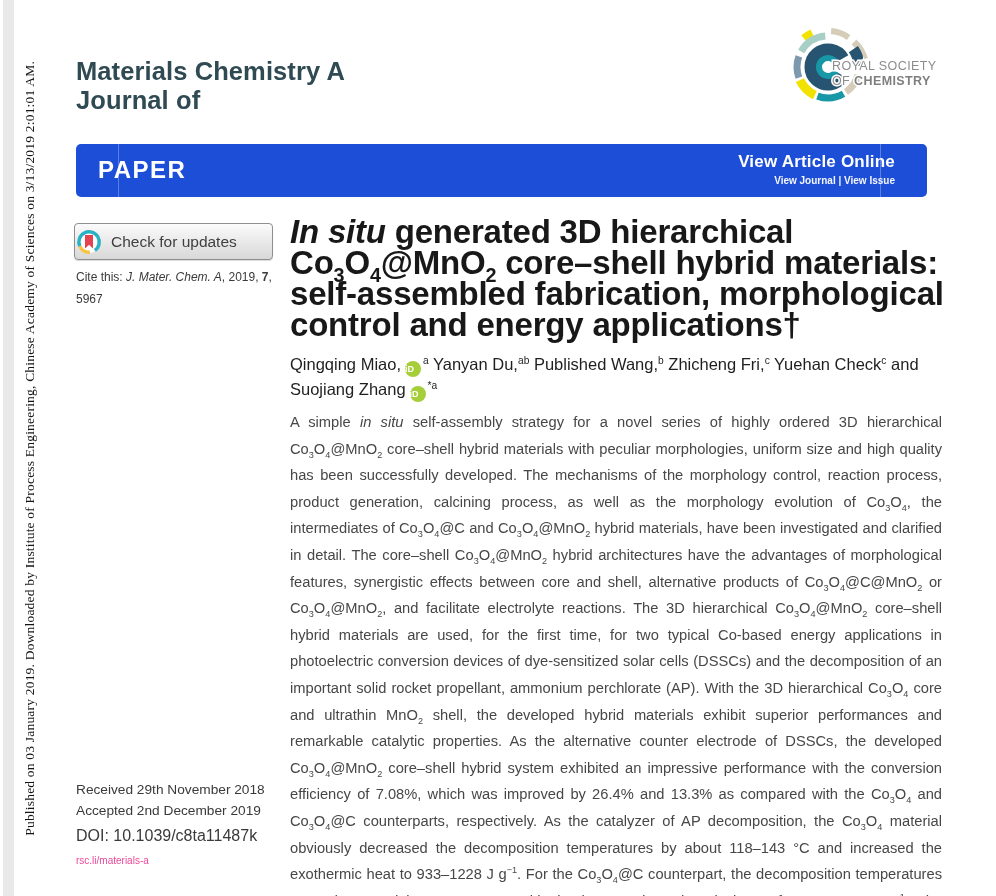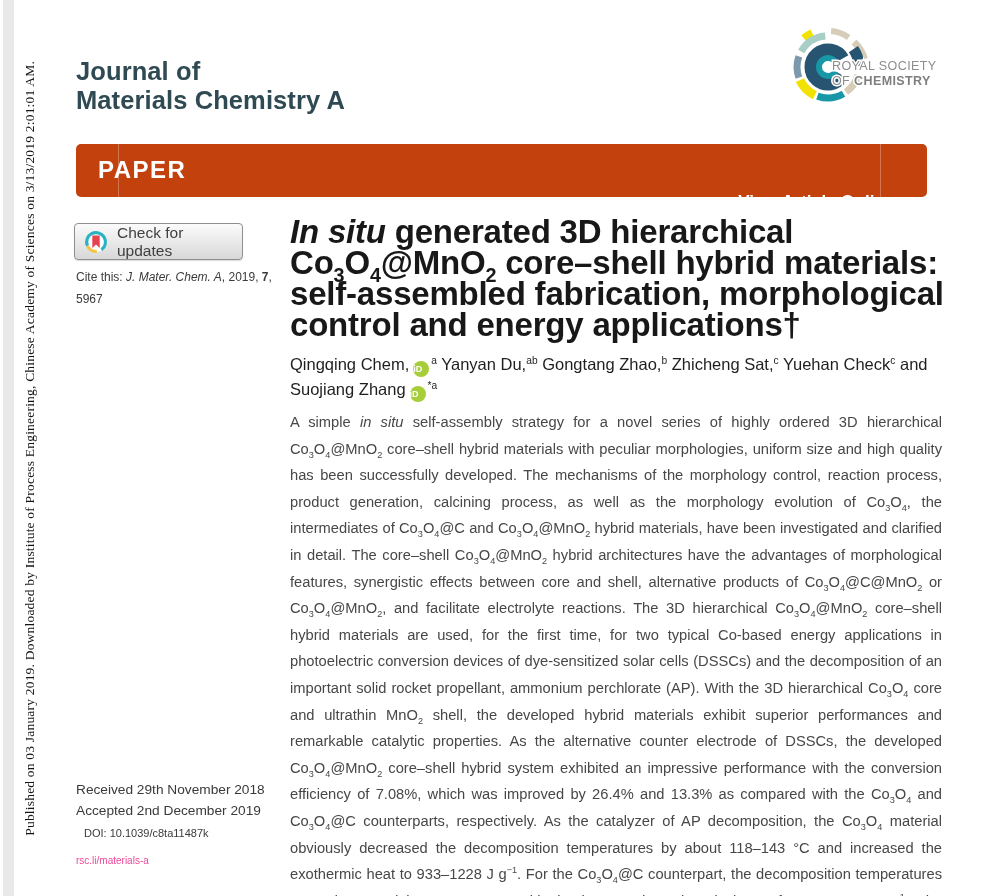--- a/index.html
+++ b/index.html
@@ -15,39 +15,39 @@
 
   .masthead { position:absolute; left:76px; top:57px; color:#2f4a52; font-weight:700;
     font-size:25.5px; line-height:28.5px; letter-spacing:0.1px; }
 
   .rsc-logo { position:absolute; left:785px; top:18px; }
   .rsc-logo text { font-family:"Liberation Sans", sans-serif; font-size:12.5px; fill:#8d8d8d;
     letter-spacing:0.4px; paint-order:stroke; stroke:#ffffff; stroke-width:3px; }
   .rsc-logo .bold { font-weight:700; fill:#7f7f7f; }
 
   .paper-banner { position:absolute; left:76px; top:144px; width:851px; height:53px;
-    background:#c2410c; border-radius:5px; }
+    background:#1d4ed8; border-radius:5px; }
   .banner-sep { position:absolute; top:0; width:1px; height:53px; background:rgba(255,255,255,0.28); }
   .paper-label { position:absolute; left:22px; top:12px; color:#fff; font-weight:700;
     font-size:24px; letter-spacing:1.5px; }
-  .banner-right { position:absolute; right:32px; top:8px; text-align:right; color:#fff;margin-top:40px; }
+  .banner-right { position:absolute; right:32px; top:8px; text-align:right; color:#fff; }
   .view-article { font-size:17px; font-weight:700; letter-spacing:0.2px; cursor:pointer; }
   .view-links { font-size:10px; font-weight:700; margin-top:3px; opacity:0.95; cursor:pointer; }
 
-  .check-btn { position:absolute; left:74px; top:223px; width:169px; height:37px;
+  .check-btn { position:absolute; left:74px; top:223px; width:199px; height:37px;
     background:linear-gradient(#fbfbfb,#d8d8d8); border:1px solid #8f8f8f; border-radius:4px;
-    display:flex; align-items:center; gap:9px; padding:0 9px; cursor:pointer;
+    display:flex; align-items:center; gap:9px; padding:0 1px; cursor:pointer;
     box-shadow:0 1px 1px rgba(0,0,0,0.15); }
   .check-btn-label { font-size:15.5px; color:#3f3f3f; }
 
   .cite-block { position:absolute; left:76px; top:266px; width:196px;
     font-size:12px; line-height:22px; color:#3a3a3a; }
 
   .received-block { position:absolute; left:76px; top:779px; font-size:13.7px; line-height:21px; color:#3a3a3a; }
-  .doi-line { position:absolute; left:76px; top:827px; font-size:11px; color:#3a3a3a;margin-left:8px; }
+  .doi-line { position:absolute; left:76px; top:827px; font-size:16px; color:#3a3a3a; }
   .rsc-link { position:absolute; left:76px; top:855px; font-size:10px; font-weight:400; color:#ec4899; cursor:pointer; }
 
   .article-title { position:absolute; left:290px; top:216px; width:660px;
     font-size:33px; line-height:31px; font-weight:700; color:#181818; letter-spacing:-0.2px; }
   .article-title sub { font-size:60%; line-height:0; }
 
   .authors { position:absolute; left:290px; top:352px; width:658px;
     font-size:16.5px; line-height:24px; color:#1f1f1f; }
   .authors sup { font-size:62%; line-height:0; }
   .orcid-badge { display:inline-block; width:16px; height:16px; border-radius:50%;
@@ -64,22 +64,22 @@
 
 <div class="page">
 
   <div class="edge-strip"></div>
 
   <div class="sidebar-note-wrap">
     <span class="sidebar-note">Published on 03 January 2019. Downloaded by Institute of Process Engineering, Chinese Academy of Sciences on 3/13/2019 2:01:01 AM.</span>
   </div>
 
   <div class="masthead">
+    <div>Materials Chemistry A</div>
     <div>Journal of</div>
-    <div>Materials Chemistry A</div>
   </div>
 
   <svg class="rsc-logo" width="155" height="108" viewBox="0 0 155 108">
 
     <path d="M27.4 15.5 A37 37 0 0 0 19.2 20.7" fill="none" stroke="#f2e200" stroke-width="9"></path>
     <path d="M40.3 18.1 A31 31 0 0 0 16.2 33.5" fill="none" stroke="#a8cfc6" stroke-width="7"></path>
     <path d="M46.1 13.1 A36 36 0 0 1 63.6 19.5" fill="none" stroke="#d6cdb8" stroke-width="6"></path>
     <path d="M69 24 A38 38 0 0 1 79.5 41" fill="none" stroke="#d6cdb8" stroke-width="7"></path>
     <path d="M13.9 38.4 A31 31 0 0 0 13.9 59.6" fill="none" stroke="#7d99ad" stroke-width="7"></path>
     <path d="M14.9 62.1 A31 31 0 0 0 29.9 77.1" fill="none" stroke="#f2e200" stroke-width="9"></path>
@@ -121,18 +121,18 @@
     <div>Accepted 2nd December 2019</div>
   </div>
 
   <div class="doi-line">DOI: 10.1039/c8ta11487k</div>
 
   <div class="rsc-link">rsc.li/materials-a</div>
 
   <h1 class="article-title"><i>In situ</i> generated 3D hierarchical Co<sub>3</sub>O<sub>4</sub>@MnO<sub>2</sub> core–shell hybrid materials: self-assembled fabrication, morphological control and energy applications†</h1>
 
   <div class="authors">
-    <span>Qingqing Chem,</span><span class="orcid-badge">iD</span><sup>a</sup><span> Yanyan Du,</span><sup>ab</sup><span> Gongtang Zhao,</span><sup>b</sup><span> Zhicheng Sat,</span><sup>c</sup><span> Yuehan Check</span><sup>c</sup><span> and Suojiang Zhang</span><span class="orcid-badge">iD</span><sup>*a</sup>
+    <span>Qingqing Miao,</span><span class="orcid-badge">iD</span><sup>a</sup><span> Yanyan Du,</span><sup>ab</sup><span> Published Wang,</span><sup>b</sup><span> Zhicheng Fri,</span><sup>c</sup><span> Yuehan Check</span><sup>c</sup><span> and Suojiang Zhang</span><span class="orcid-badge">iD</span><sup>*a</sup>
   </div>
 
   <div class="abstract">A simple <i>in situ</i> self-assembly strategy for a novel series of highly ordered 3D hierarchical Co<sub>3</sub>O<sub>4</sub>@MnO<sub>2</sub> core–shell hybrid materials with peculiar morphologies, uniform size and high quality has been successfully developed. The mechanisms of the morphology control, reaction process, product generation, calcining process, as well as the morphology evolution of Co<sub>3</sub>O<sub>4</sub>, the intermediates of Co<sub>3</sub>O<sub>4</sub>@C and Co<sub>3</sub>O<sub>4</sub>@MnO<sub>2</sub> hybrid materials, have been investigated and clarified in detail. The core–shell Co<sub>3</sub>O<sub>4</sub>@MnO<sub>2</sub> hybrid architectures have the advantages of morphological features, synergistic effects between core and shell, alternative products of Co<sub>3</sub>O<sub>4</sub>@C@MnO<sub>2</sub> or Co<sub>3</sub>O<sub>4</sub>@MnO<sub>2</sub>, and facilitate electrolyte reactions. The 3D hierarchical Co<sub>3</sub>O<sub>4</sub>@MnO<sub>2</sub> core–shell hybrid materials are used, for the first time, for two typical Co-based energy applications in photoelectric conversion devices of dye-sensitized solar cells (DSSCs) and the decomposition of an important solid rocket propellant, ammonium perchlorate (AP). With the 3D hierarchical Co<sub>3</sub>O<sub>4</sub> core and ultrathin MnO<sub>2</sub> shell, the developed hybrid materials exhibit superior performances and remarkable catalytic properties. As the alternative counter electrode of DSSCs, the developed Co<sub>3</sub>O<sub>4</sub>@MnO<sub>2</sub> core–shell hybrid system exhibited an impressive performance with the conversion efficiency of 7.08%, which was improved by 26.4% and 13.3% as compared with the Co<sub>3</sub>O<sub>4</sub> and Co<sub>3</sub>O<sub>4</sub>@C counterparts, respectively. As the catalyzer of AP decomposition, the Co<sub>3</sub>O<sub>4</sub> material obviously decreased the decomposition temperatures by about 118–143 °C and increased the exothermic heat to 933–1228 J g<sup>−1</sup>. For the Co<sub>3</sub>O<sub>4</sub>@C counterpart, the decomposition temperatures were decreased by 120–131 °C with the increased exothermic heat of 1254–1306 J g<sup>−1</sup>. The addition of CoO@MnO core–shell hybrid materials decreased the decomposition temperatures by about 107–112 °C and remarkably increased the exothermic heat to 1311–1452 J g. To the best of our knowledge, this is the first 3D hierarchical CoO@MnO core–shell hybrid material series developed  and used for the energy applications of DSSCs and AP decomposition. These results provide a simple and effective strategy for designing new types of 3D hierarchical hybrid materials towards high catalytic activity in energy applications.</div>
 
 </div>
 
 </body></html>

